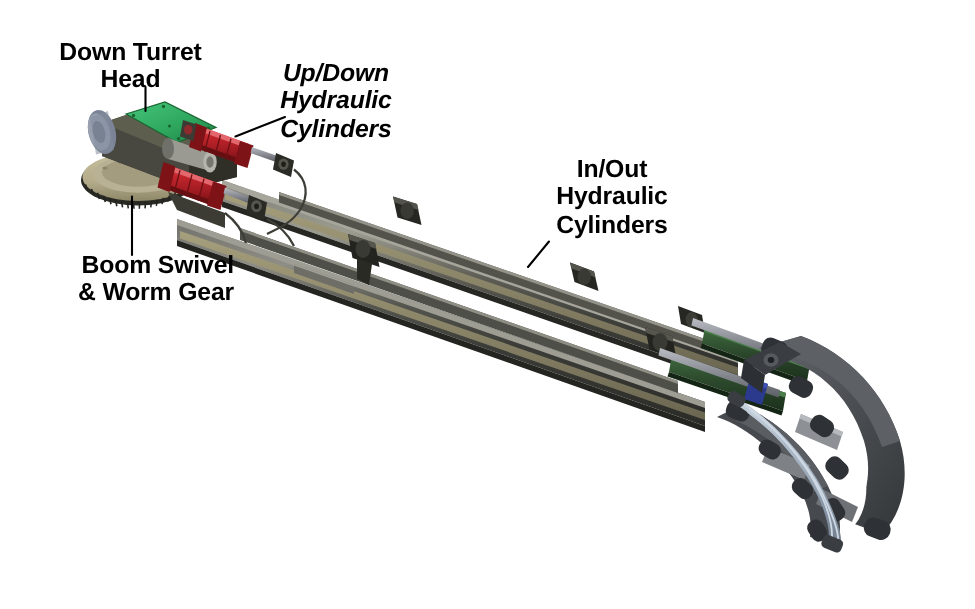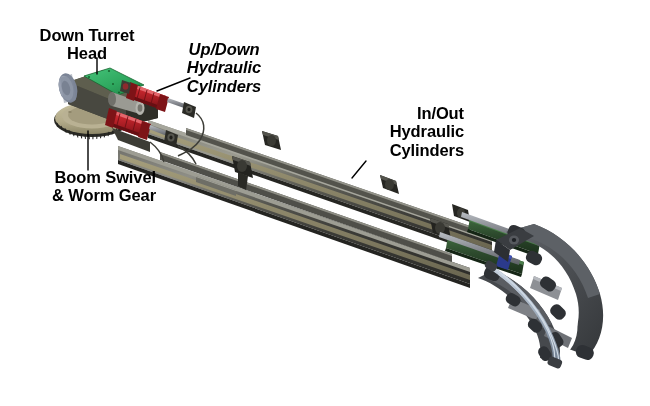--- a/index.html
+++ b/index.html
@@ -16,21 +16,21 @@
     position:absolute;
     font-weight:bold;
     color:#000000;
     line-height:1.12;
     white-space:pre-line;
     letter-spacing:-0.1px;
     -webkit-font-smoothing:antialiased;
   }
   #label-turret{left:22px;  top:26px;  width:130px; font-size:16.5px; text-align:center;}
   #label-updown{left:169px; top:40px;  width:110px; font-size:16.5px; text-align:center;font-style:italic;}
-  #label-inout {left:352px; top:104px; width:112px; font-size:16.5px; text-align:right;}
+  #label-inout {left:352px; top:104px; width:112px; font-size:16.5px; text-align:center;}
   #label-swivel{left:16px;  top:168px; width:140px; font-size:16.5px; text-align:right;}
 </style>
 </head>
 <body>
 
 <div id="stage">
 <svg viewBox="0 0 650 406" xmlns="http://www.w3.org/2000/svg">
   <defs>
     <linearGradient id="gTubeA" x1="0" y1="0" x2="0" y2="1">
       <stop offset="0%" stop-color="#6f6f69"></stop>

